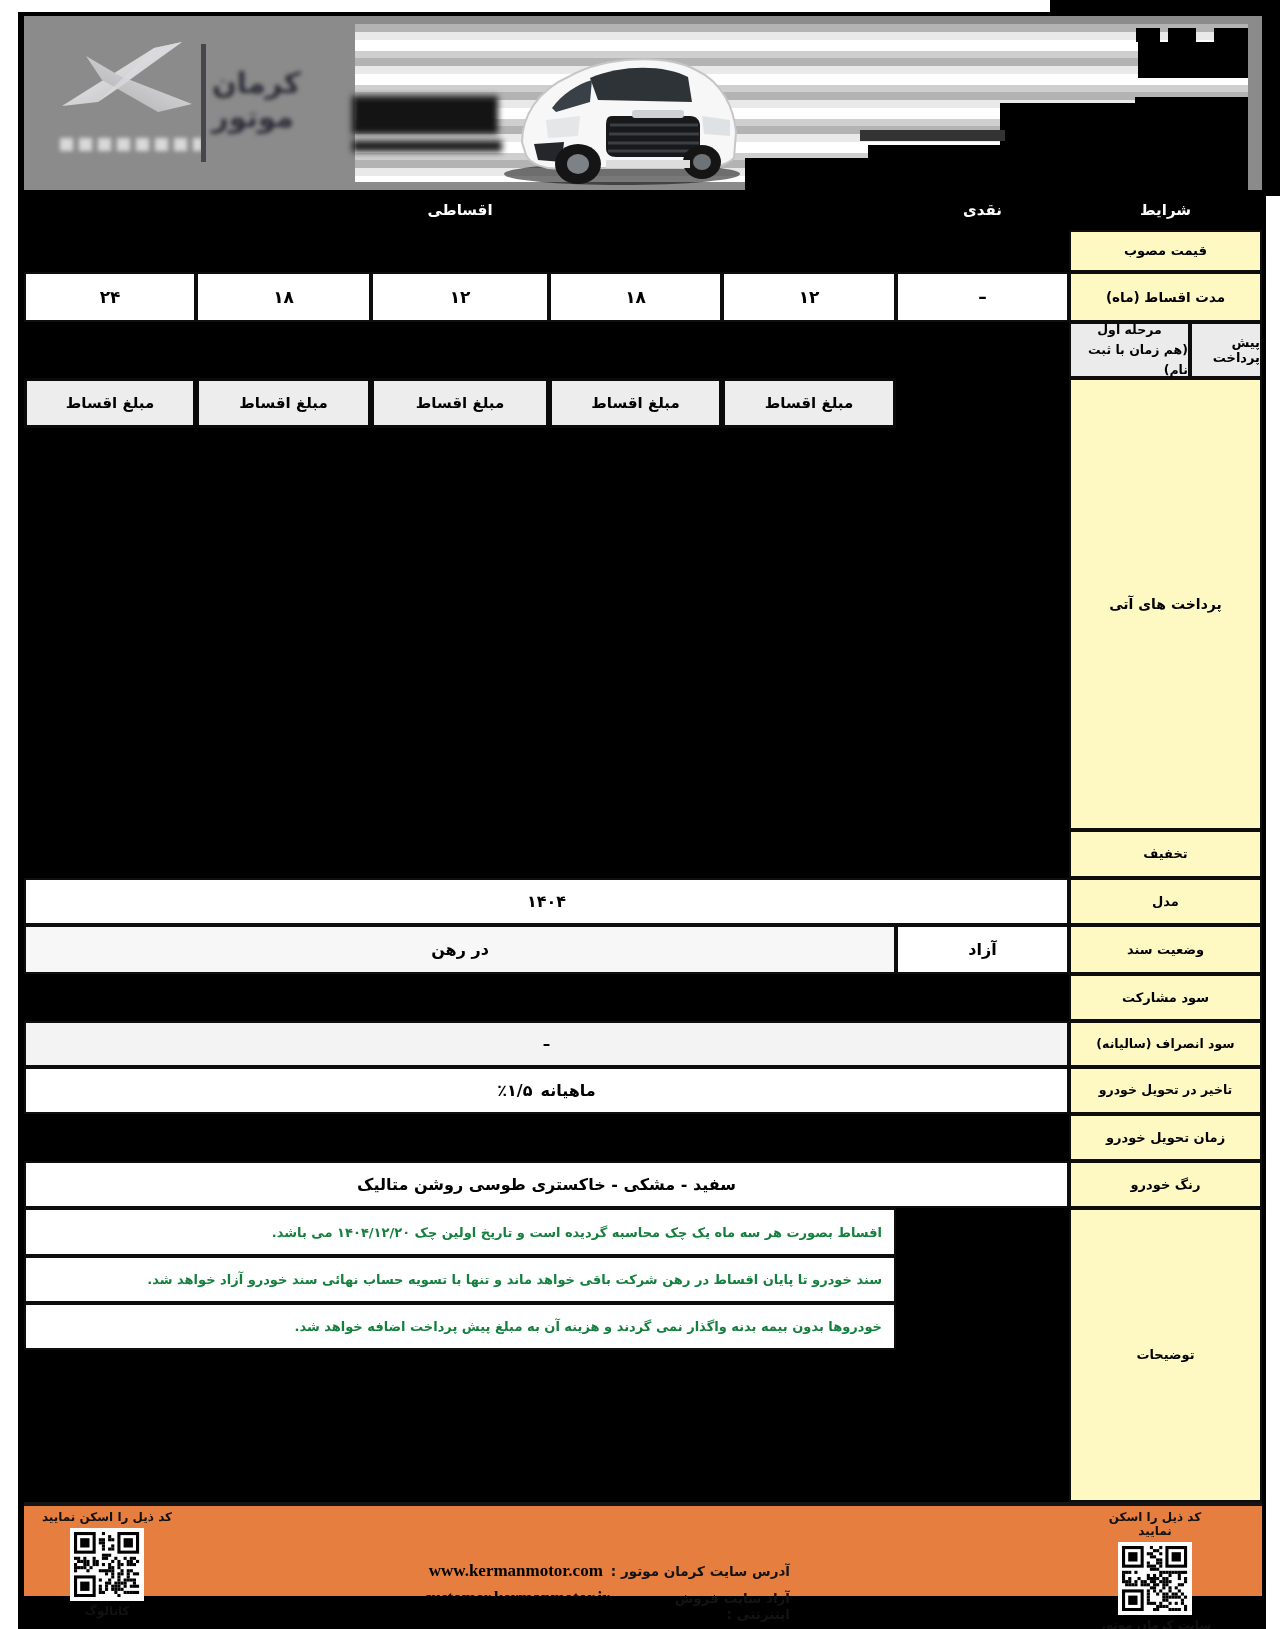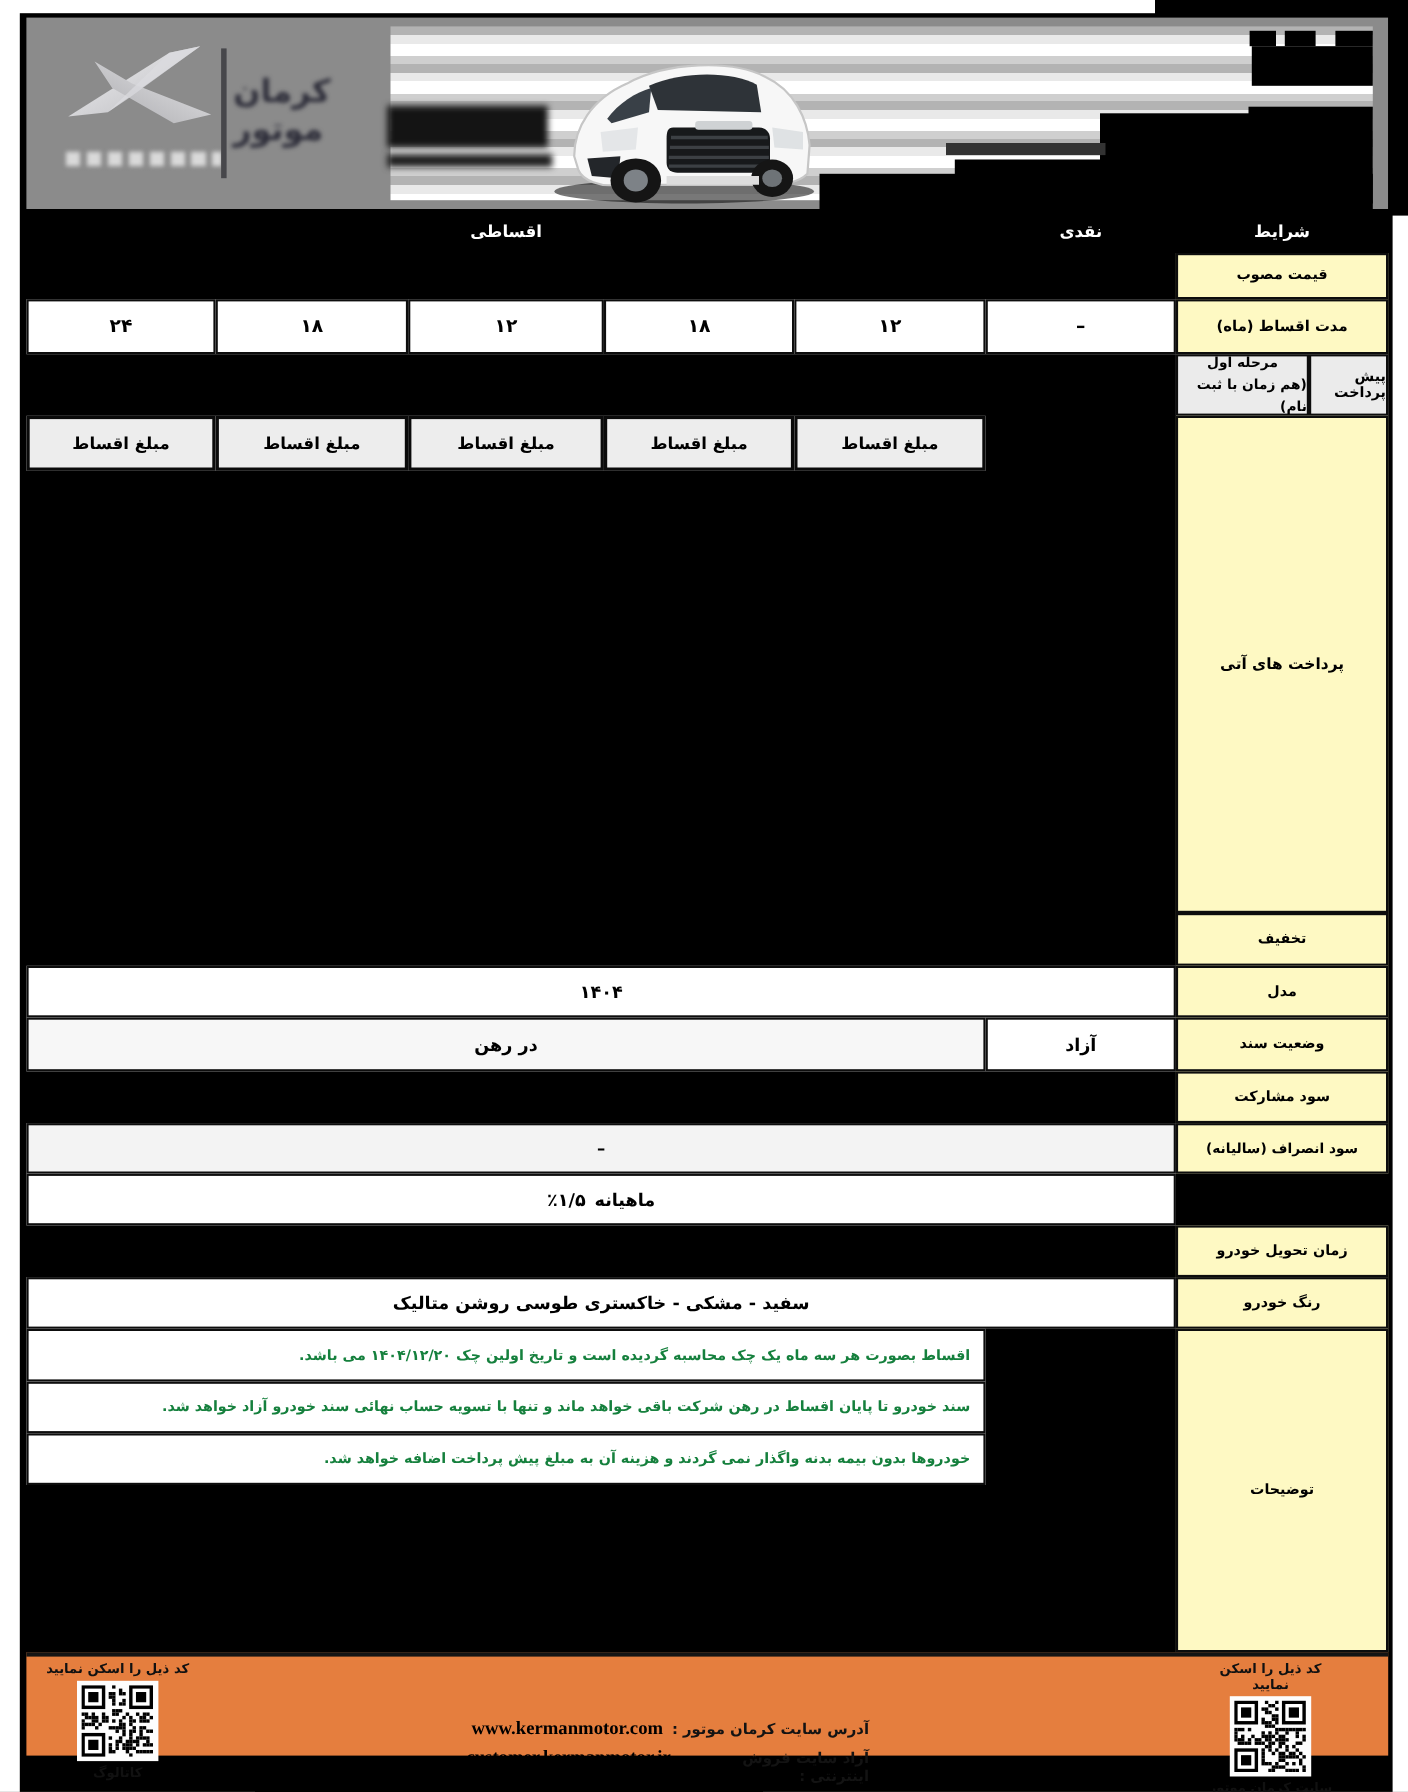--- a/index.html
+++ b/index.html
@@ -177,20 +177,21 @@
 
   <div class="lbl c1 r9">وضعیت سند</div>
   <div class="vcell c2 r9">آزاد</div>
   <div class="vcell c37 r9" style="background:#f7f7f7;">در رهن</div>
 
   <div class="lbl c1 r10">سود مشارکت</div>
 
   <div class="lbl c1 r11" style="font-size:12.5px;">سود انصراف (سالیانه)</div>
   <div class="vcell vlight c27 r11" style="font-size:15px;">–</div>
 
+  <div class="lbl c1 r12" style="font-size:12.5px;">تاخیر در تحویل خودرو</div>
   <div class="vcell c27 r12">
     <span class="numpair">
       <span dir="ltr">٪۱/۵</span>
       <span>ماهیانه</span>
     </span>
   </div>
 
   <div class="lbl c1 r13">زمان تحویل خودرو</div>
 
   <div class="lbl c1 r14">رنگ خودرو</div>

